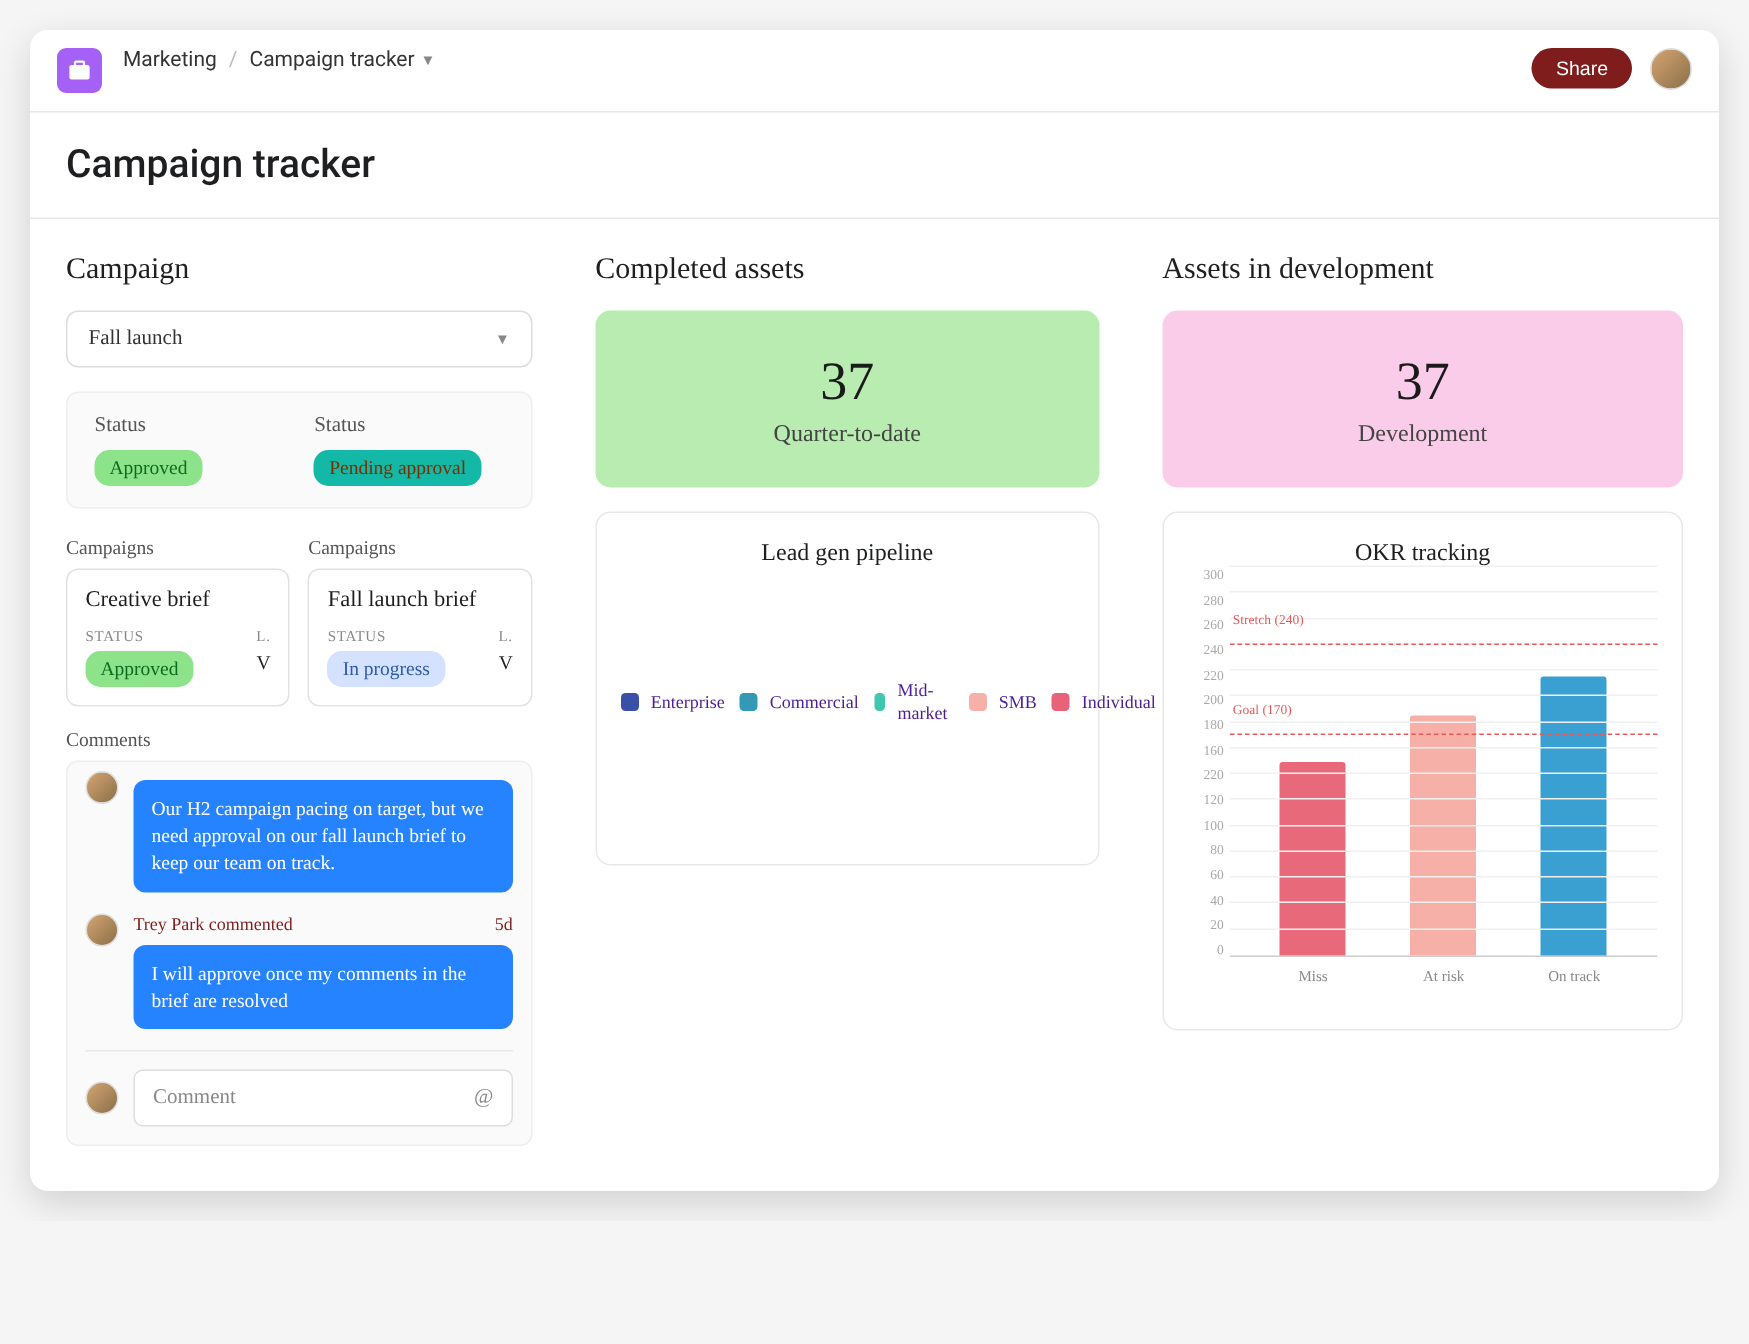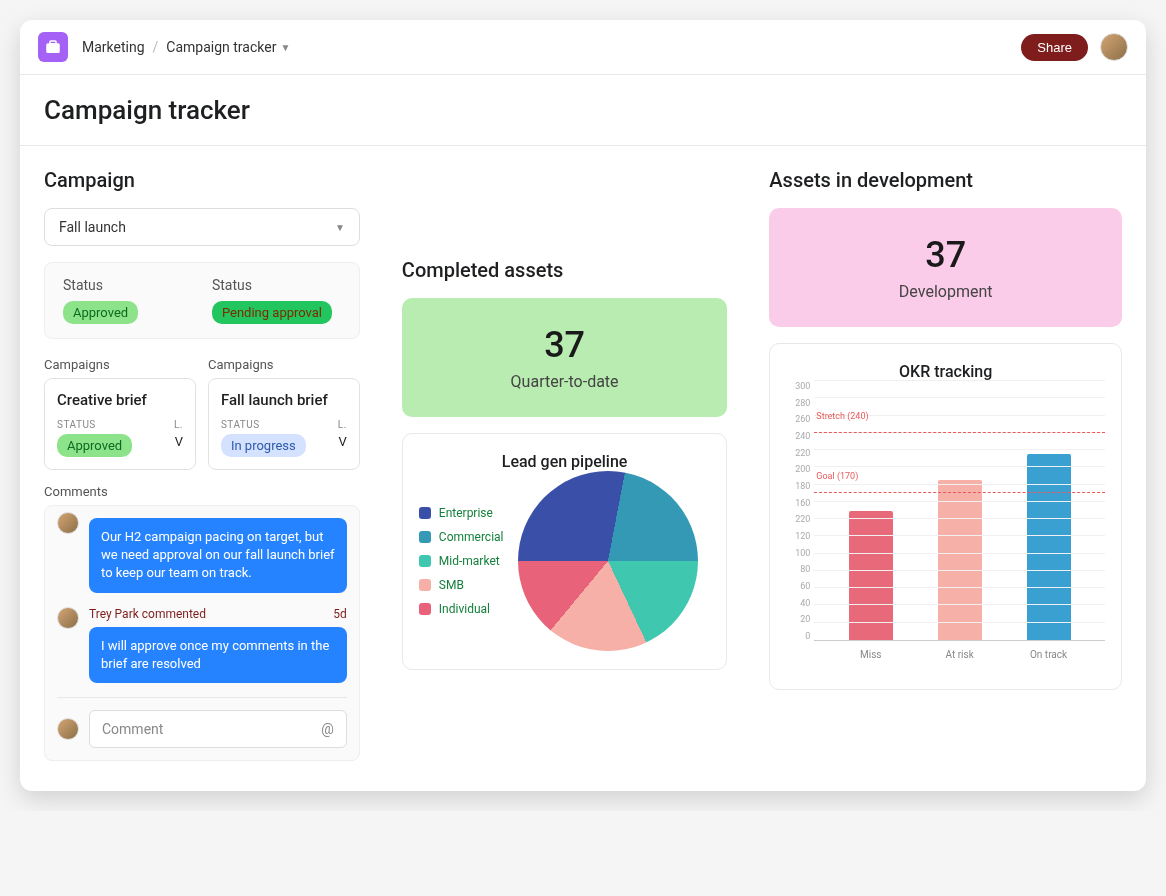--- a/index.html
+++ b/index.html
@@ -11,21 +11,21 @@
 }
 .app {
   width: 1126px;
   background: #fff;
   border-radius: 12px;
   box-shadow: 0 8px 24px rgba(0,0,0,0.15);
   overflow: hidden;
 }
 .topbar {
   display: flex;
-  align-items: center;
+  align-items: flex-start;
   padding: 12px 18px;
   border-bottom: 1px solid #e8e8e8;
 }
 .app-icon {
   width: 30px; height: 30px;
   background: #a560f5;
   border-radius: 6px;
   display: flex; align-items: center; justify-content: center;
   margin-right: 14px;
 }
@@ -57,24 +57,25 @@
 .page-title {
   font-size: 26px;
   font-weight: 500;
   padding: 20px 24px;
   border-bottom: 1px solid #e8e8e8;
 }
 .content {
   display: flex;
   padding: 22px 24px 30px;
   gap: 42px;
+  font-family: Liberation Serif, serif;
 }
 .col { display: flex; flex-direction: column; }
 .col.left { width: 326px; }
-.col.mid { width: 336px; justify-content: center; }
+.col.mid { width: 336px; }
 .col.right { width: 364px; }
 .section-h {
   font-size: 20px;
   font-weight: 500;
   margin-bottom: 16px;
   color: #1e1f21;
 }
 .select {
   border: 1px solid #ddd;
   border-radius: 8px;
@@ -99,21 +100,21 @@
 .status-row .cell { flex: 1; }
 .status-row .cell + .cell { margin-left: 20px; }
 .status-label { font-size: 14px; color: #555; margin-bottom: 8px; }
 .badge {
   display: inline-block;
   padding: 4px 10px;
   border-radius: 10px;
   font-size: 13px;
 }
 .badge.green { background: #8de38a; color: #0d6b1f; }
-.badge.orange { background: #22c55e; color: #7a2e00; }
+.badge.orange { background: #14b8a6; color: #7a2e00; }
 .badge.blue { background: #d4e2ff; color: #2e5aac; }
 .subheading { font-size: 13px; color: #555; margin-bottom: 6px; }
 .cards-row { display: flex; gap: 12px; margin-bottom: 14px; }
 .card {
   flex: 1;
   border: 1px solid #e2e2e2;
   border-radius: 8px;
   padding: 12px;
   background: #fff;
 }
@@ -161,21 +162,21 @@
 .stat-value { font-size: 36px; font-weight: 500; color: #1a1a1a; }
 .stat-label { font-size: 16px; color: #444; margin-top: 6px; }
 .chart-box {
   border: 1px solid #e8e8e8;
   border-radius: 10px;
   padding: 18px 16px;
   background: #fff;
 }
 .chart-title { text-align: center; font-size: 16px; font-weight: 500; }
 .pie-wrap { display: flex; align-items: center; gap: 14px; }
-.legend { display: flex; flex-direction: column; gap: 10px; font-size: 12px; color: #15803d; }
+.legend { display: flex; flex-direction: row; gap: 10px; font-size: 12px; color: #4c1d95; }
 .legend-item { display: flex; align-items: center; gap: 8px; }
 .swatch { width: 12px; height: 12px; border-radius: 3px; }
 .pie {
   width: 180px; height: 180px; border-radius: 50%;
 }
 .bar-chart { position: relative; height: 290px; display: flex; }
 .y-axis { width: 28px; display: flex; flex-direction: column; justify-content: space-between; font-size: 9px; color: #aaa; text-align: right; padding-right: 4px; height: 260px;}
 .plot { flex: 1; position: relative; height: 260px; border-bottom: 1px solid #ccc; }
 .gridline { position: absolute; left: 0; right: 0; border-top: 1px solid #f0f0f0; }
 .bars { position: absolute; bottom: 0; left: 0; right: 0; display: flex; justify-content: space-around; align-items: flex-end; height: 100%; padding: 0 12px; }

